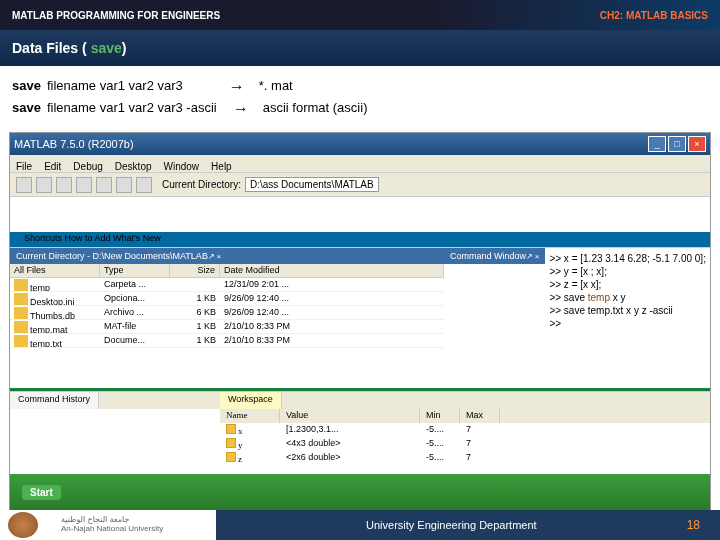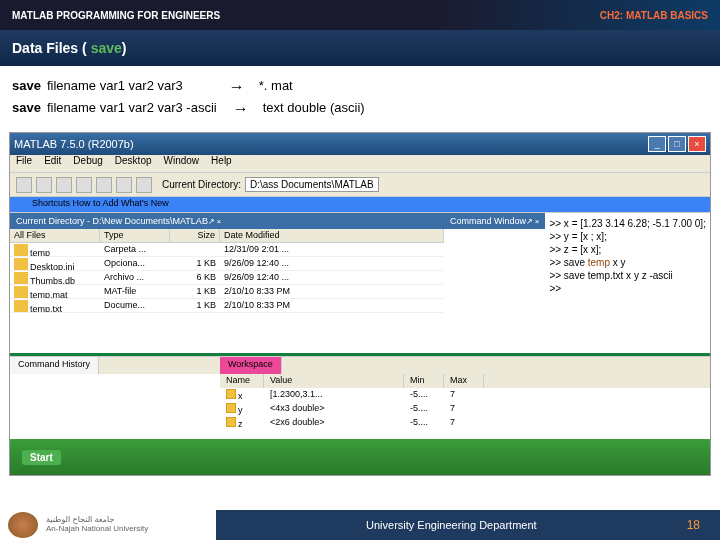--- a/index.html
+++ b/index.html
@@ -11,54 +11,54 @@
 .content-top { padding: 10px 12px; font-size: 13px; }
 .content-top .row1 { display: flex; align-items: center; gap: 6px; }
 .content-top .row2 { display: flex; align-items: center; gap: 6px; margin-top: 4px; }
 .content-top .bold { font-weight: bold; }
 .content-top .arrow { font-size: 16px; }
 .matlab-window { margin: 6px 9px; border: 1px solid #999; position: relative; }
 .mw-titlebar { height: 22px; background: linear-gradient(to bottom, #3a6ea5, #1e4a7a); display: flex; align-items: center; justify-content: space-between; padding: 0 4px; color: #fff; font-size: 11px; }
 .mw-titlebar .btns { display: flex; gap: 2px; }
 .mw-titlebar .btn { width: 18px; height: 16px; display: flex; align-items: center; justify-content: center; border: 1px solid #fff; font-size: 9px; background: #4a7ab0; }
 .mw-titlebar .btn.close { background: #e74c3c; }
-.mw-menubar { height: 18px; background: #ece9d8; display: flex; align-items: flex-start; gap: 12px; padding: 0 6px; font-size: 10px; border-bottom: 1px solid #ccc; }
+.mw-menubar { height: 18px; background: #ece9d8; display: flex; align-items: flex-end; gap: 12px; padding: 0 6px; font-size: 10px; border-bottom: 1px solid #ccc; }
 .mw-toolbar { height: 24px; background: #ece9d8; display: flex; align-items: center; gap: 4px; padding: 0 6px; font-size: 10px; border-bottom: 1px solid #ccc; }
 .mw-toolbar .icon { width: 16px; height: 16px; background: #ddd; border: 1px solid #aaa; }
-.mw-shortcuts { height: 16px; background: #3b82f6; font-size: 9px; padding: 1px 22px; border-bottom: 1px solid #ccc; }
+.mw-shortcuts { height: 16px; background: #0369a1; font-size: 9px; padding: 1px 14px; border-bottom: 1px solid #ccc; margin-top: 35px; }
 .mw-body { display: flex; height: 140px; }
 .mw-left { width: 62%; display: flex; flex-direction: column; }
 .mw-right { width: 38%; display: flex; flex-direction: row; }
 .panel-title { height: 16px; background: #3a6ea5; color: #fff; font-size: 9px; padding: 1px 6px; display: flex; justify-content: flex-start; align-items: center; }
 .panel-title .pbtns { display: flex; gap: 2px; font-size: 8px; }
 .file-list { flex: 1; background: #fff; font-size: 9px; overflow: hidden; }
 .file-header { display: flex; background: #ece9d8; border-bottom: 1px solid #ccc; height: 14px; }
 .file-header div { padding: 1px 4px; border-right: 1px solid #ccc; }
 .fh-name { width: 90px; } .fh-type { width: 70px; } .fh-size { width: 50px; text-align: right; } .fh-date { flex: 1; }
 .file-row { display: flex; height: 14px; border-bottom: 1px solid #f0f0f0; }
 .file-row div { padding: 1px 4px; overflow: hidden; white-space: nowrap; }
 .fh-icon { width: 14px; height: 12px; display: inline-block; background: #f0c040; margin-right: 2px; }
 .cmd-window { flex: 1; background: #fff; font-family: 'Courier New', monospace; font-size: 10px; padding: 4px; line-height: 1.3; }
 .cmd-window .temp { color: #8b4513; }
 .mw-bottom { display: flex; height: 86px; border-top: 3px solid #15803d; }
 .hist-panel { width: 30%; background: #fff; }
 .work-panel { width: 70%; background: #fff; }
 .tab-bar { height: 18px; background: #ece9d8; display: flex; font-size: 9px; border-top: 1px solid #ccc; }
 .tab { padding: 2px 8px; border-right: 1px solid #ccc; background: #f5f5f5; }
-.tab.active { background: #ec4899; }
+.tab.active { background: #fef9c3; }
 .ws-header { display: flex; background: #ece9d8; height: 14px; font-size: 9px; }
 .ws-header div { padding: 1px 6px; border-right: 1px solid #ccc; }
 .ws-row { display: flex; height: 14px; font-size: 9px; }
 .ws-row div { padding: 1px 6px; overflow: hidden; }
-.ws-name { width: 44px; } .ws-val { width: 140px; } .ws-min { width: 40px; } .ws-max { width: 40px; }
+.ws-name { width: 60px; font-family: Liberation Serif, serif; } .ws-val { width: 140px; } .ws-min { width: 40px; } .ws-max { width: 40px; }
 .ws-cube { width: 10px; height: 10px; background: #f0c040; border: 1px solid #d4a017; display: inline-block; margin-right: 2px; }
 .taskbar { height: 36px; background: linear-gradient(to bottom, #3a9d3a, #2a7a2a); display: flex; align-items: center; padding: 0 12px; }
 .taskbar .start { background: #4caf50; color: #fff; padding: 2px 8px; font-size: 10px; border-radius: 3px; font-weight: bold; }
 .footer { position: absolute; bottom: 0; left: 0; right: 0; height: 30px; background: linear-gradient(to right, #fff 30%, #1e3a5f 30%); display: flex; align-items: center; }
-.footer .logo { width: 30%; display: flex; align-items: center; padding: 0 8px; gap: 8px; }
+.footer .logo { width: 30%; display: flex; align-items: center; padding: 0 8px; gap: 23px; }
 .footer .logo-img { width: 30px; height: 26px; background: radial-gradient(circle, #c97e4a, #8b5a2b); border-radius: 50%; }
 .footer .uni { font-size: 8px; color: #666; line-height: 1.1; }
 .footer .dept { color: #fff; font-size: 11px; flex: 1; text-align: center; }
 .footer .page { color: #ff9933; font-size: 12px; padding-right: 20px; font-weight: normal; }
 </style>
 </head>
 <body>
 
 <div class="header">
   <span>MATLAB PROGRAMMING FOR ENGINEERS</span>
@@ -78,21 +78,21 @@
   <div class="row1">
     <span class="bold">save</span>
     <span>filename var1 var2 var3</span>
     <span class="arrow" style="margin-left:40px">→</span>
     <span style="margin-left:8px">*. mat</span>
   </div>
   <div class="row2">
     <span class="bold">save</span>
     <span>filename var1 var2 var3 -ascii</span>
     <span class="arrow" style="margin-left:10px">→</span>
-    <span style="margin-left:8px">text double (ascii)</span>
+    <span style="margin-left:8px">ascii format (ascii)</span>
   </div>
 </div>
 
 <div class="matlab-window">
   <div class="mw-titlebar">
     <span>MATLAB 7.5.0 (R2007b)</span>
     <div class="btns">
       <span class="btn">_</span>
       <span class="btn">□</span>
       <span class="btn close">×</span>

